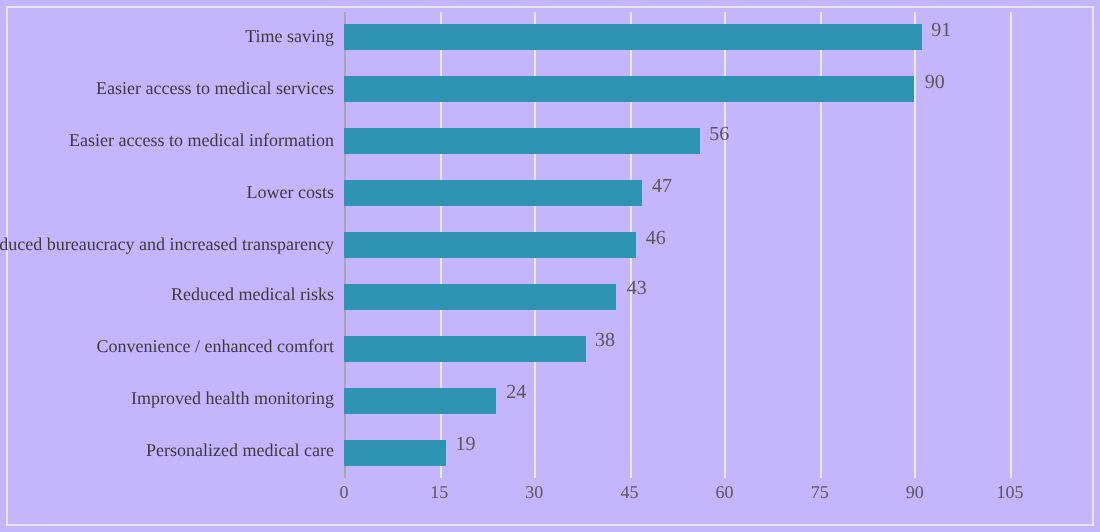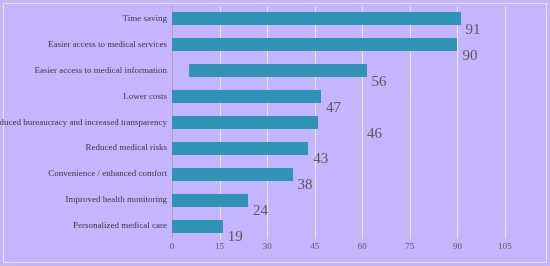--- a/index.html
+++ b/index.html
@@ -64,22 +64,22 @@
   .bar {
     position: absolute;
     left: 0;
     top: 6.4px;
     height: 13px;
     background: #2f93b4;
   }
 
   .bar-value {
     position: absolute;
-    top: 17px;
-    font-size: 15px;
+    top: 3px;
+    font-size: 10px;
     color: #58595b;
     white-space: nowrap;
     line-height: 13px;
   }
 
   .cat-label {
     position: absolute;
     right: 0;
     top: 0;
     height: 25.88px;
@@ -147,33 +147,33 @@
     <div class="row" style="top:0px;">
       <div class="bar" style="width:288.60px;"></div>
       <div class="bar-value" style="left:293.60px;">91</div>
     </div>
 
     <div class="row" style="top:25.88px;">
       <div class="bar" style="width:285.43px;"></div>
       <div class="bar-value" style="left:290.43px;">90</div>
     </div>
 
-    <div class="row" style="top:51.77px;margin-left:17px;">
+    <div class="row" style="top:51.77px;">
       <div class="bar" style="width:177.60px;"></div>
       <div class="bar-value" style="left:182.60px;">56</div>
     </div>
 
     <div class="row" style="top:77.66px;padding-left:44px;">
       <div class="bar" style="width:149.06px;"></div>
       <div class="bar-value" style="left:154.06px;">47</div>
     </div>
 
     <div class="row" style="top:103.55px;">
       <div class="bar" style="width:145.89px;"></div>
-      <div class="bar-value" style="left:150.89px;margin-left:44px;">46</div>
+      <div class="bar-value" style="left:150.89px;">46</div>
     </div>
 
     <div class="row" style="top:129.44px;padding-left:17px;">
       <div class="bar" style="width:136.37px;"></div>
       <div class="bar-value" style="left:141.37px;">43</div>
     </div>
 
     <div class="row" style="top:155.33px;text-align:center;">
       <div class="bar" style="width:120.51px;"></div>
       <div class="bar-value" style="left:125.51px;">38</div>

